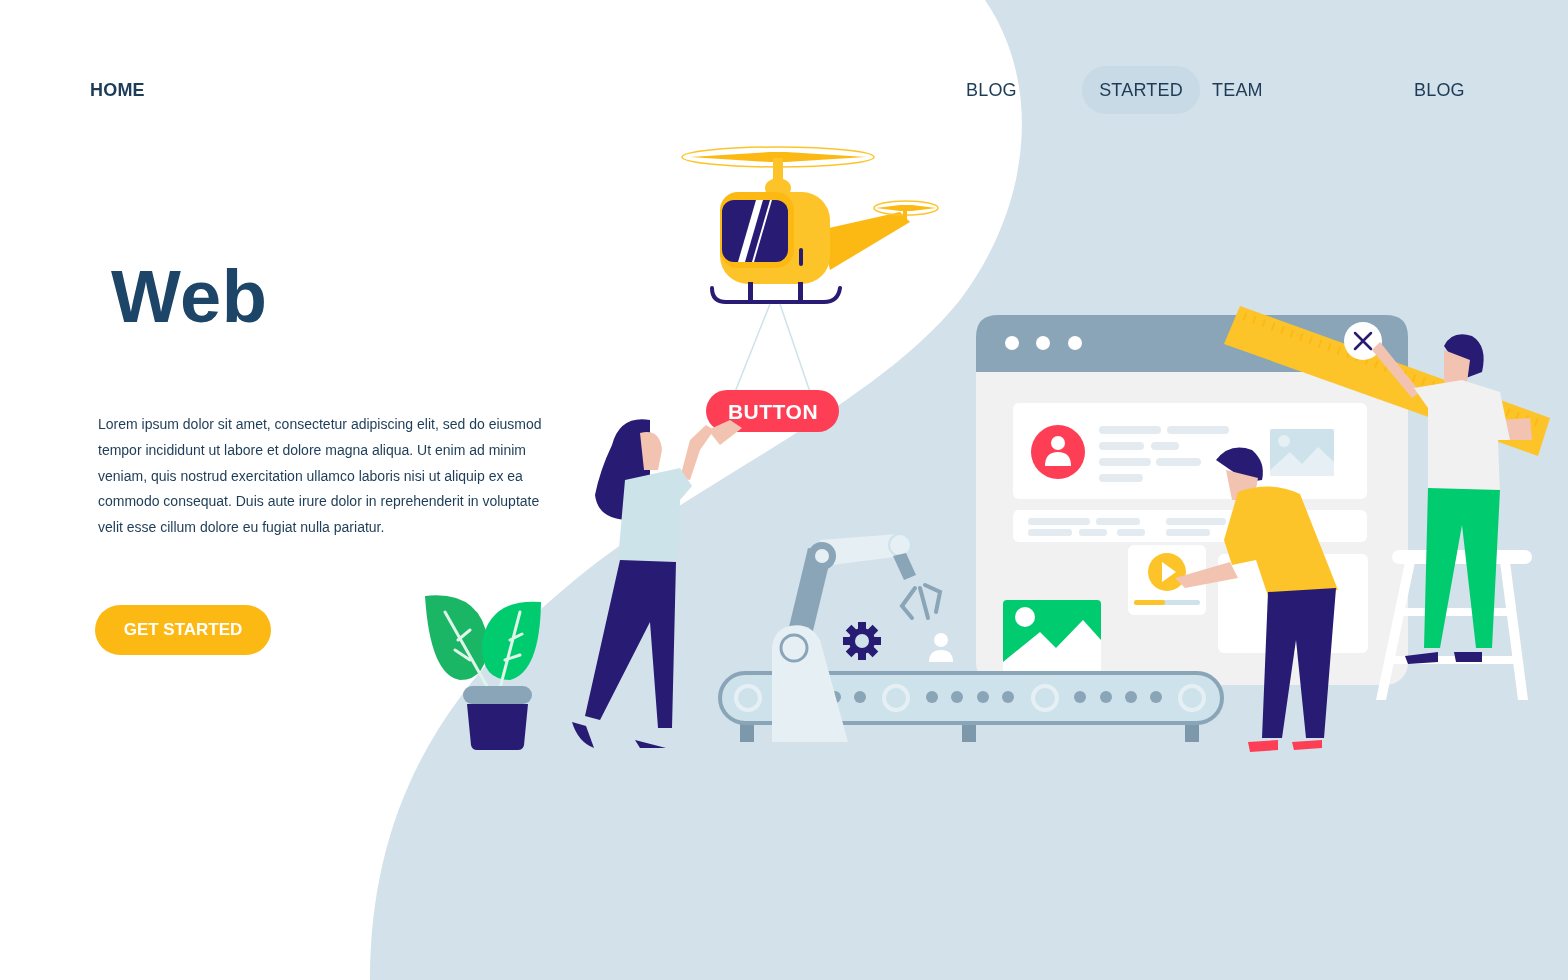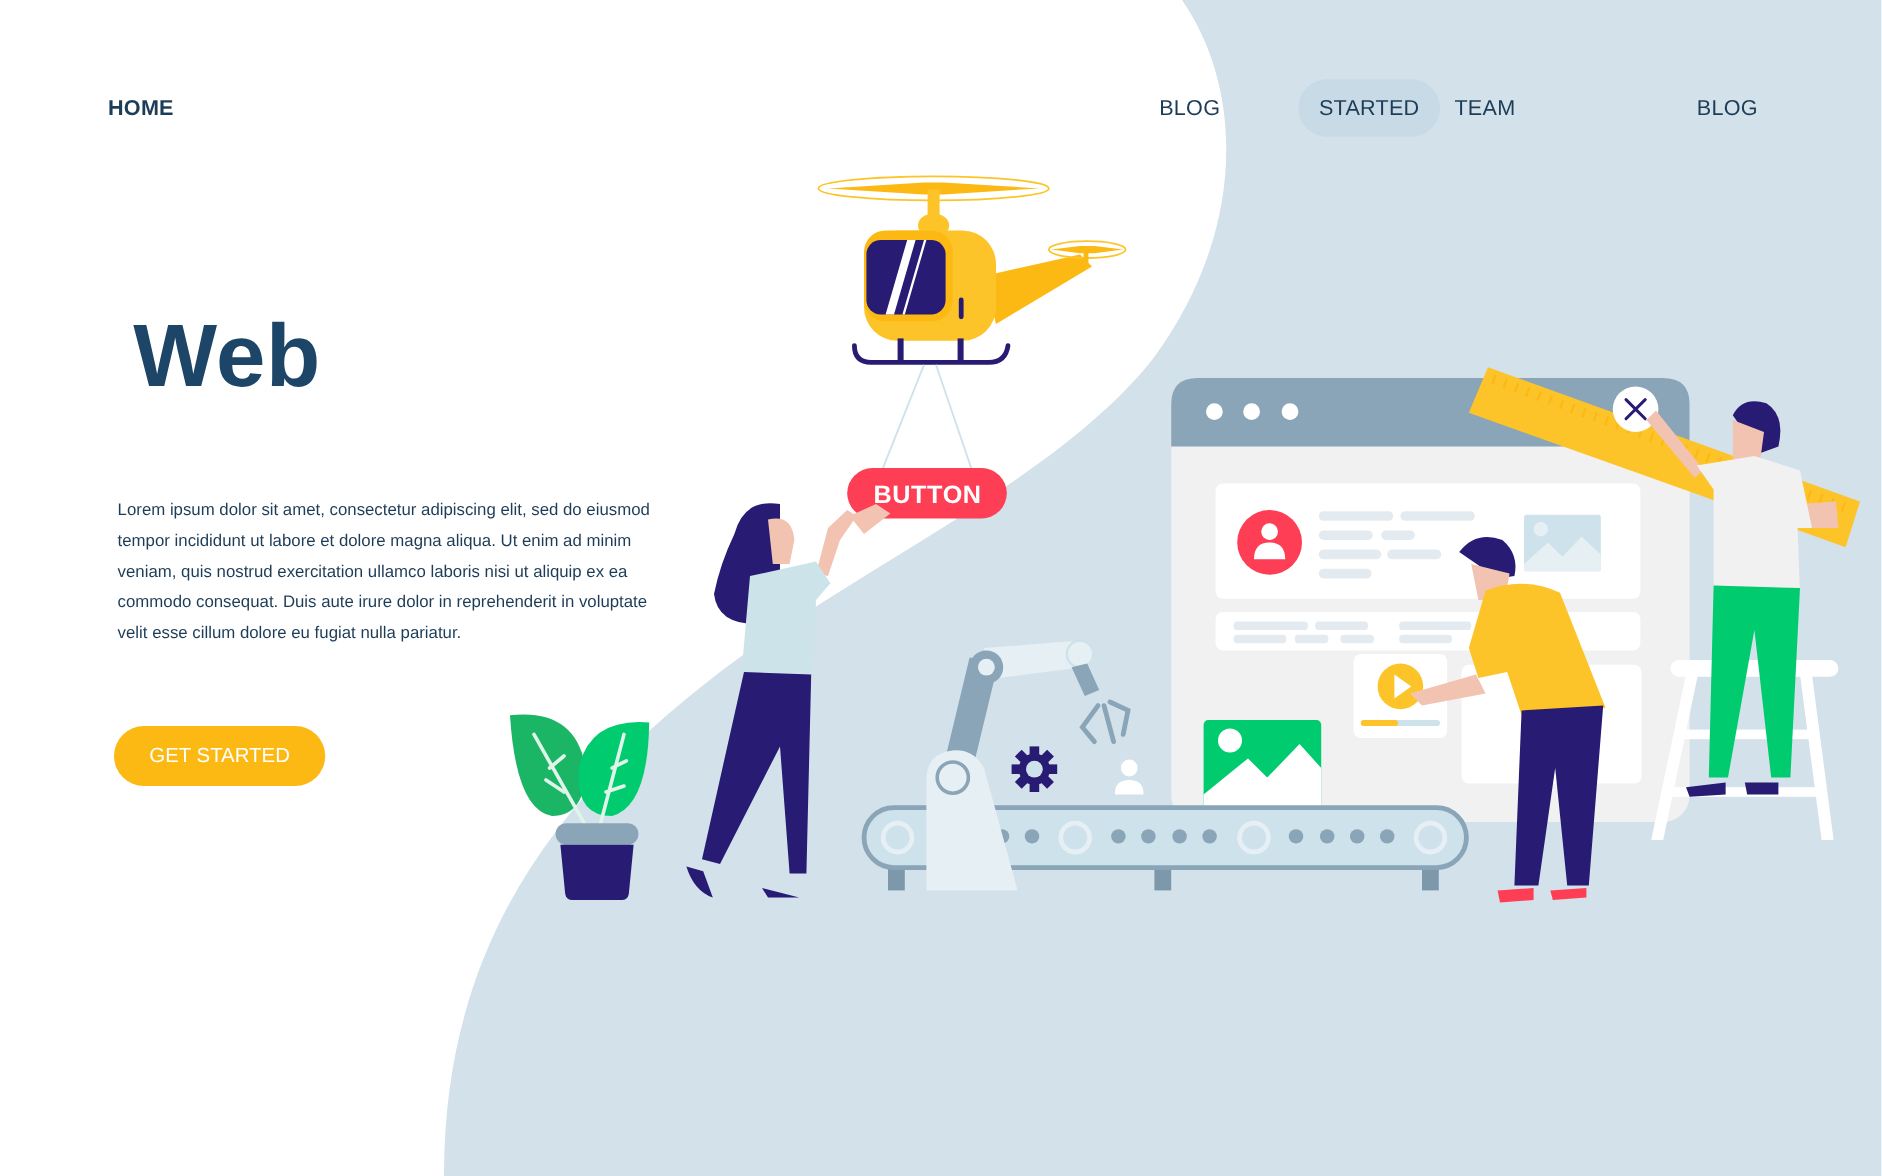--- a/index.html
+++ b/index.html
@@ -25,21 +25,21 @@
     font-size: 74px; line-height: 86px; font-weight: bold; color: #1c4567;
     z-index: 5; letter-spacing: 0.5px;
   }
   .hero-body {
     position: absolute; left: 98px; top: 412px; width: 450px; margin: 0;
     font-size: 14px; line-height: 25.8px; color: #1d3c57; z-index: 5;
   }
   .cta {
     position: absolute; left: 95px; top: 605px; width: 176px; height: 50px;
     border-radius: 25px; background: #fdb913; color: #ffffff; border: none;
-    font-family: "Liberation Sans", sans-serif; font-size: 17px; cursor: pointer; z-index: 5;
+    font-family: "Liberation Sans", sans-serif; font-size: 17px; cursor: pointer; z-index: 5; font-weight: bold;
   }
   .illus { position: absolute; left: 0; top: 0; width: 1568px; height: 980px; z-index: 3; }
   .btn-label { font-family: "Liberation Sans", sans-serif; font-weight: bold; font-size: 21px; letter-spacing: 0.5px; }
 </style>
 </head>
 <body>
 
 <svg class="bg-shape" viewBox="0 0 1568 980" xmlns="http://www.w3.org/2000/svg">
   <path d="M 985 0 C 1040 80, 1035 200, 960 300 C 880 400, 720 470, 600 560 C 470 660, 370 780, 370 980 L 1568 980 L 1568 0 Z" fill="#d3e1ea"></path>
 </svg>

